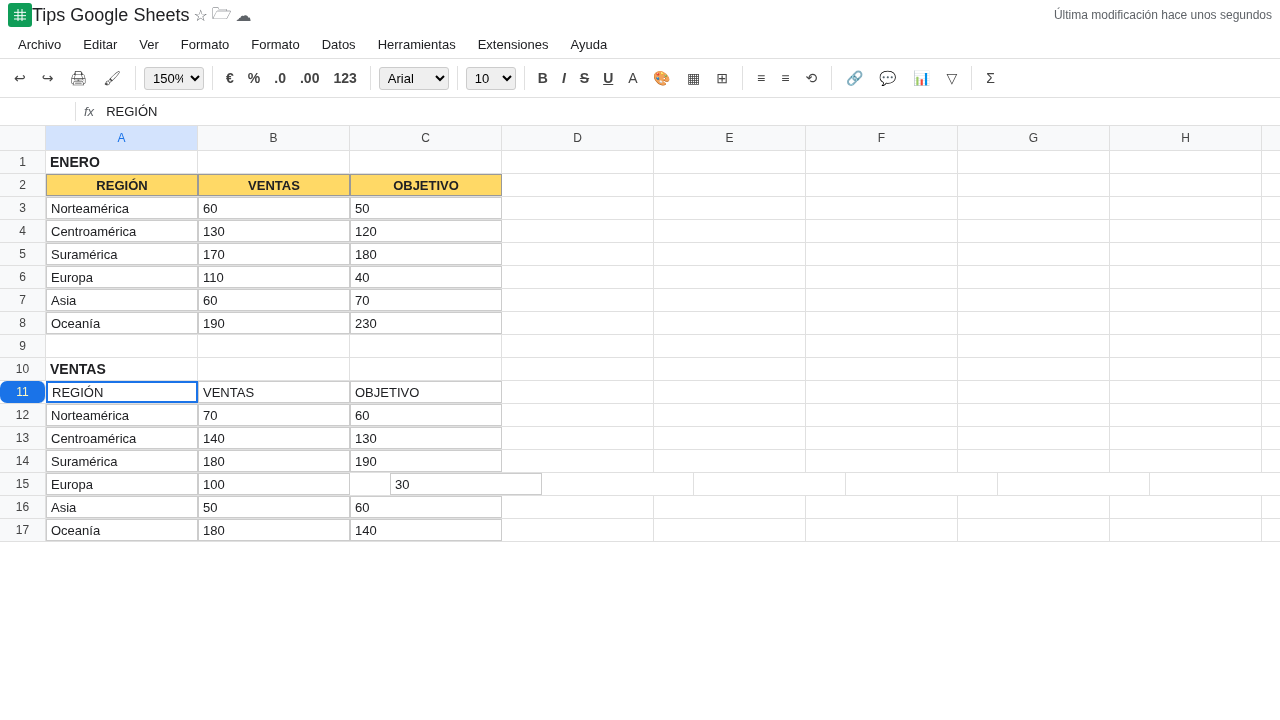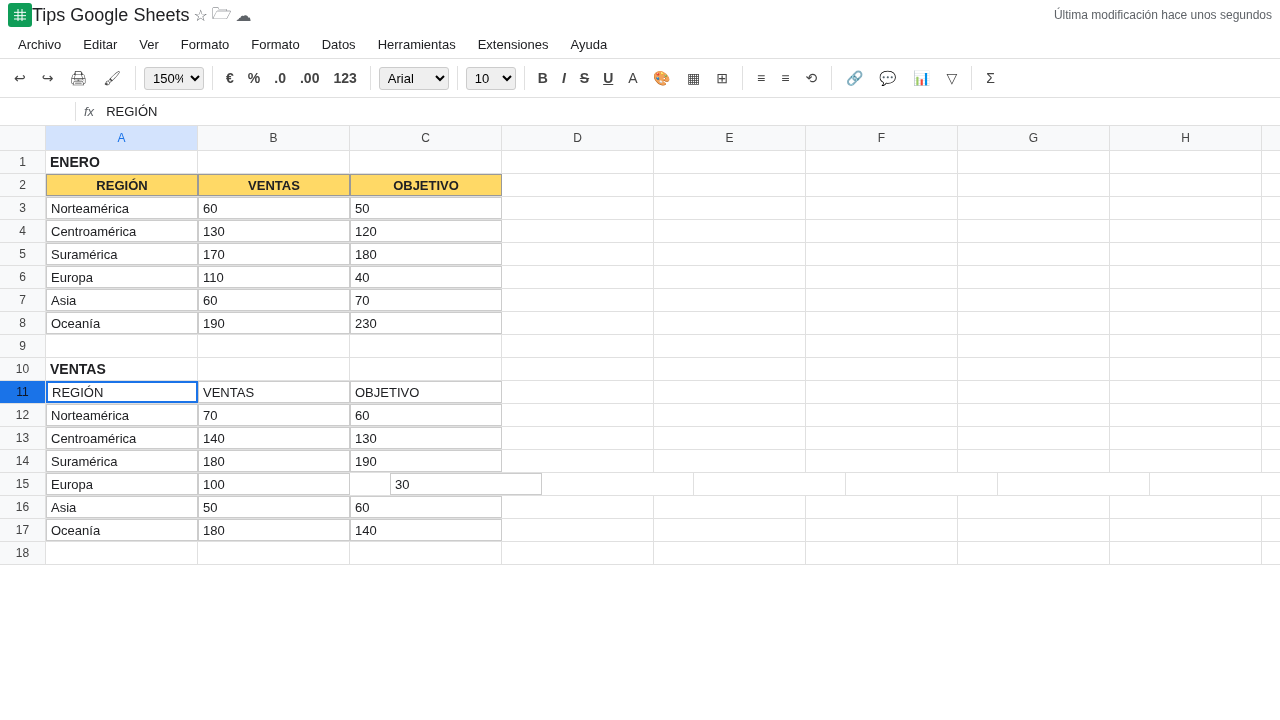--- a/index.html
+++ b/index.html
@@ -180,21 +180,21 @@
       display: flex;
       align-items: center;
       justify-content: center;
       font-size: 12px;
       color: #444;
       background: #f8f9fa;
       cursor: pointer;
       user-select: none;
       flex-shrink: 0;
     }
-    .row-num.selected { background: #1a73e8; color: #0f172a; }
+    .row-num.selected { background: #1a73e8; color: #fef9c3; border-radius: 7px; }
     .cell {
       height: 22px;
       border-right: 1px solid #e0e0e0;
       padding: 2px 4px;
       font-size: 13px;
       color: #202124;
       display: flex;
       align-items: center;
       overflow: hidden;
       white-space: nowrap;
@@ -492,25 +492,14 @@
         <div class="row-num">17</div>
         <div class="cell col-a" style="border: 1px solid rgb(204, 204, 204);">Oceanía</div>
         <div class="cell col-b" style="border: 1px solid rgb(204, 204, 204);">180</div>
         <div class="cell col-c" style="border: 1px solid rgb(204, 204, 204);">140</div>
         <div class="cell col-d"></div>
         <div class="cell col-e"></div>
         <div class="cell col-f"></div>
         <div class="cell col-g"></div>
         <div class="cell col-h"></div>
       </div>
-      <div class="sheet-row">
-        <div class="row-num">18</div>
-        <div class="cell col-a"></div>
-        <div class="cell col-b"></div>
-        <div class="cell col-c"></div>
-        <div class="cell col-d"></div>
-        <div class="cell col-e"></div>
-        <div class="cell col-f"></div>
-        <div class="cell col-g"></div>
-        <div class="cell col-h"></div>
-      </div>
     </div>
 </div>
 
 </body></html>

